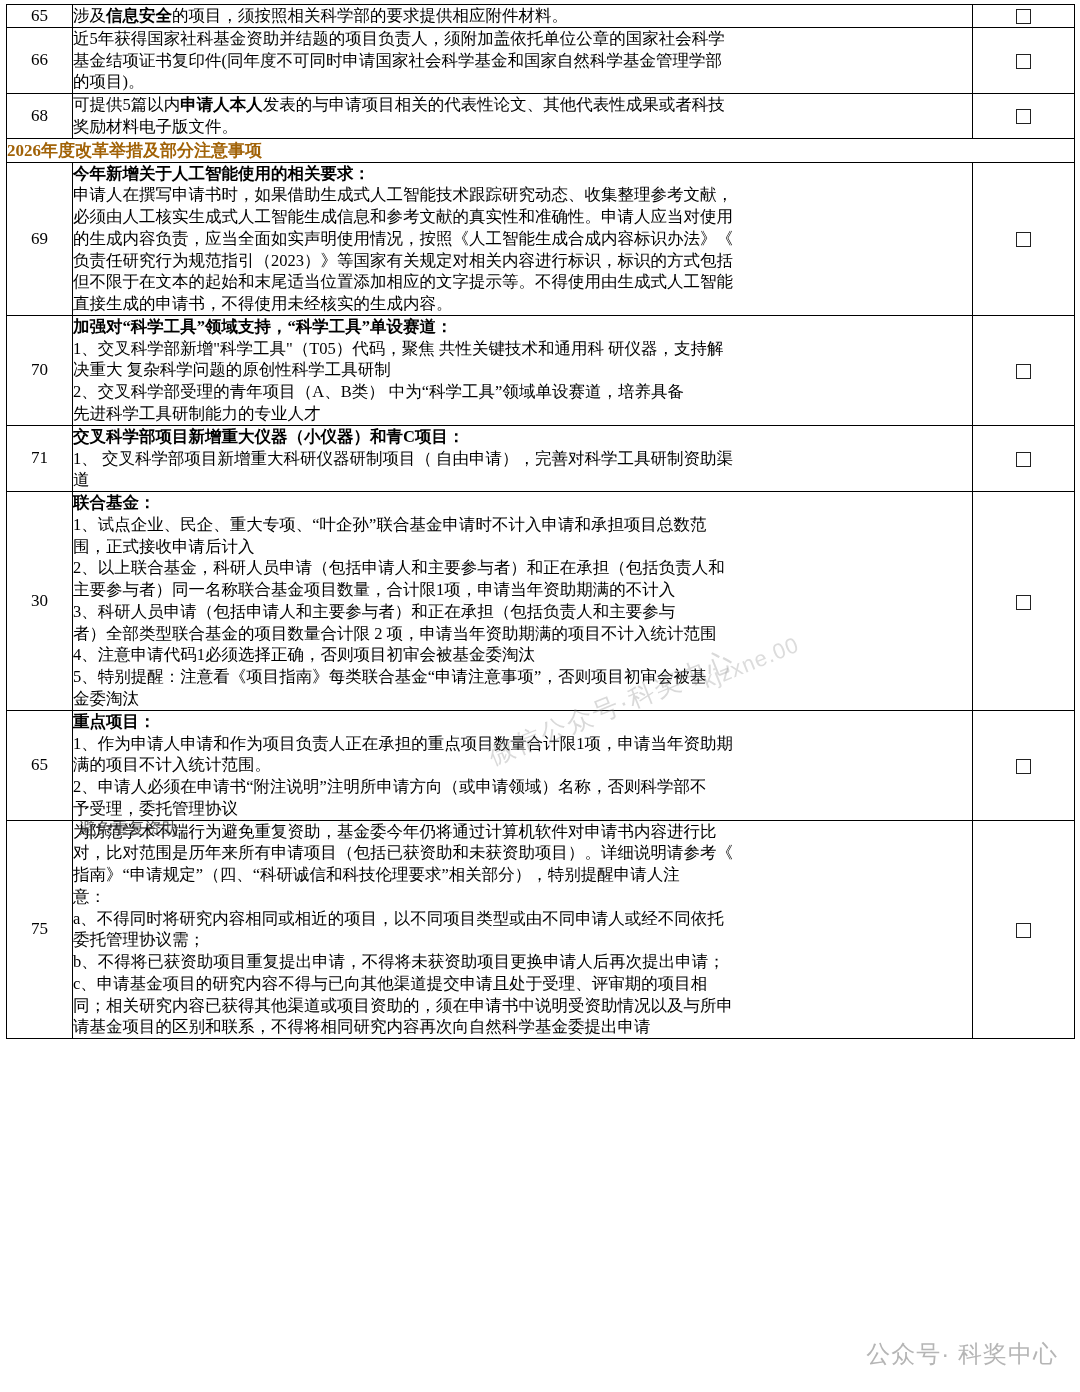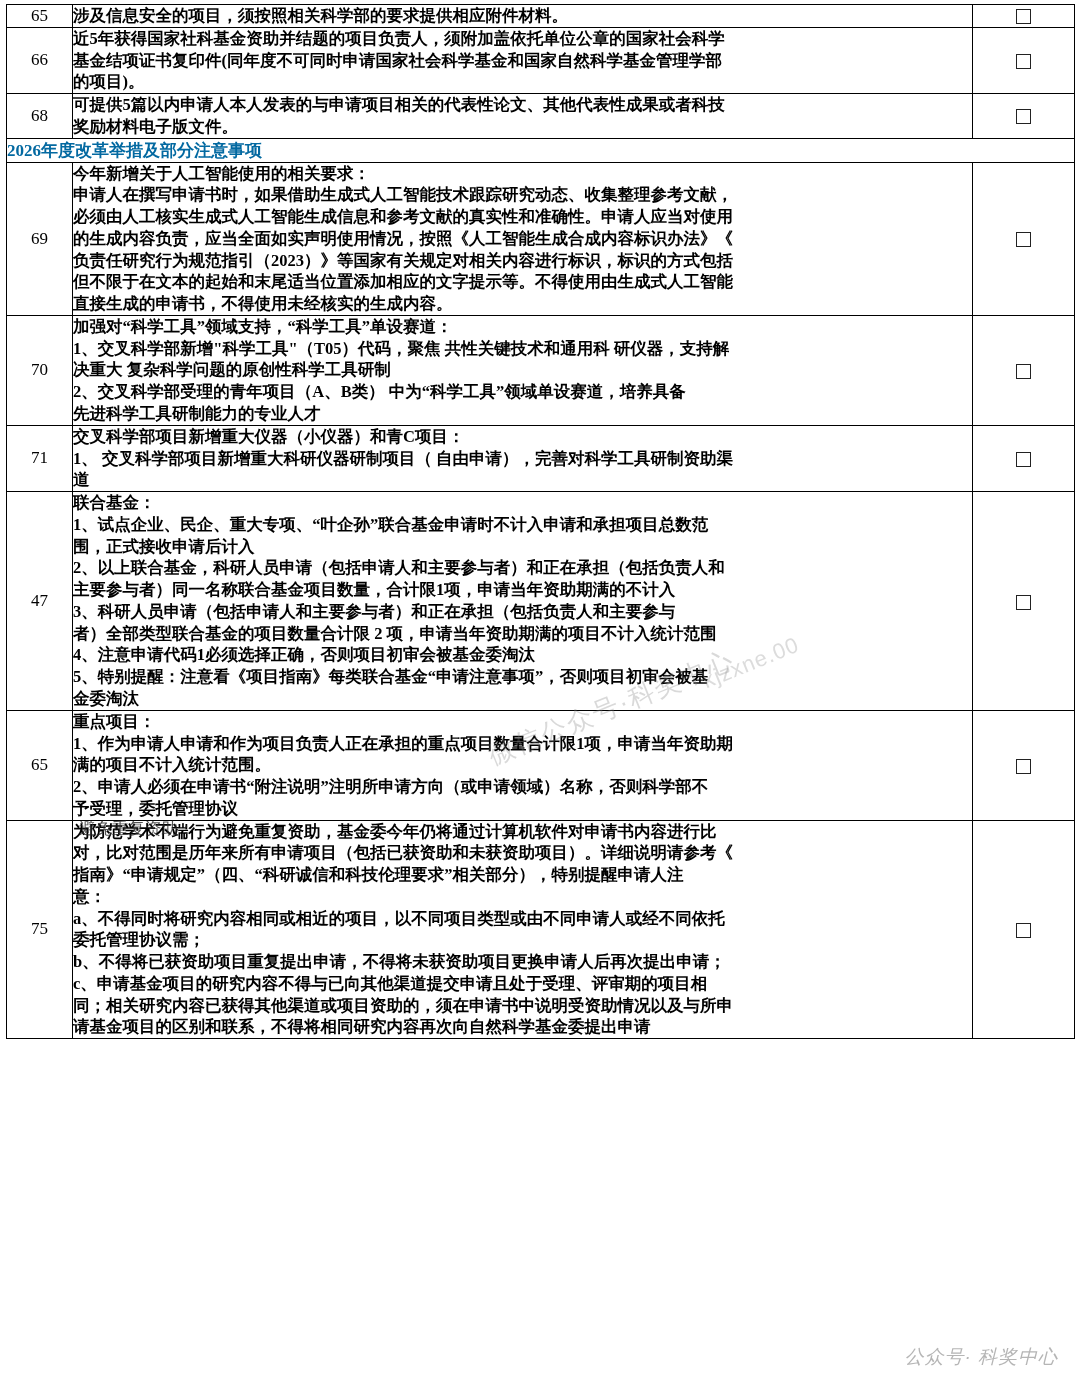--- a/index.html
+++ b/index.html
@@ -54,27 +54,27 @@
     font-size: 17px;
   }
   .chk {
     display: inline-block;
     width: 13px;
     height: 13px;
     border: 1.3px solid #222;
     vertical-align: middle;
   }
   td.section {
-    color: #0369a1;
+    color: #a16207;
     font-weight: bold;
     font-size: 17px;
     padding: 2px 6px;
     text-align: left;
   }
-  .p { margin: 0; font-weight: bold; }
+  .p { margin: 0; }
 
   
   .wm-diag {
     position: absolute;
     left: 480px;
     top: 690px;
     font-size: 26px;
     color: rgba(130,130,130,0.30);
     transform: rotate(-22deg);
     font-family: "Liberation Sans", sans-serif;
@@ -91,27 +91,26 @@
     transform: rotate(-22deg);
     font-family: "Liberation Sans", sans-serif;
     letter-spacing: 1px;
     pointer-events: none;
     white-space: nowrap;
   }
   .wm-corner {
     position: absolute;
     right: 22px;
     bottom: 22px;
-    font-size: 19px;
+    font-size: 24px;
     color: rgba(120,120,120,0.55);
     font-family: "Liberation Sans", sans-serif;
     letter-spacing: 1px;
     pointer-events: none;
     white-space: nowrap;
-    font-style: italic;
   }
   .overlap-row td.body { position: relative; }
   .ghost-line {
     position: absolute;
     left: 6px;
     top: -3px;
     font-size: 16.5px;
     color: rgba(40,40,40,0.8);
     white-space: nowrap;
   }
@@ -192,21 +191,21 @@
         <td class="body">
           <div class="p"><b>交叉科学部项目新增重大仪器（小仪器）和青C项目：</b></div>
           <div class="p">1、 交叉科学部项目新增重大科研仪器研制项目（ 自由申请），完善对科学工具研制资助渠</div>
           <div class="p">道</div>
         </td>
         <td class="box"><span class="chk" title="□"></span></td>
       </tr>
 
 
       <tr>
-        <td class="num">47</td>
+        <td class="num">30</td>
         <td class="body">
           <div class="p"><b>联合基金：</b></div>
           <div class="p">1、试点企业、民企、重大专项、“叶企孙”联合基金申请时不计入申请和承担项目总数范</div>
           <div class="p">围，正式接收申请后计入</div>
           <div class="p">2、以上联合基金，科研人员申请（包括申请人和主要参与者）和正在承担（包括负责人和</div>
           <div class="p">主要参与者）同一名称联合基金项目数量，合计限1项，申请当年资助期满的不计入</div>
           <div class="p">3、科研人员申请（包括申请人和主要参与者）和正在承担（包括负责人和主要参与</div>
           <div class="p">者）全部类型联合基金的项目数量合计限 2 项，申请当年资助期满的项目不计入统计范围</div>
           <div class="p">4、注意申请代码1必须选择正确，否则项目初审会被基金委淘汰</div>
           <div class="p">5、特别提醒：注意看《项目指南》每类联合基金“申请注意事项”，否则项目初审会被基</div>

